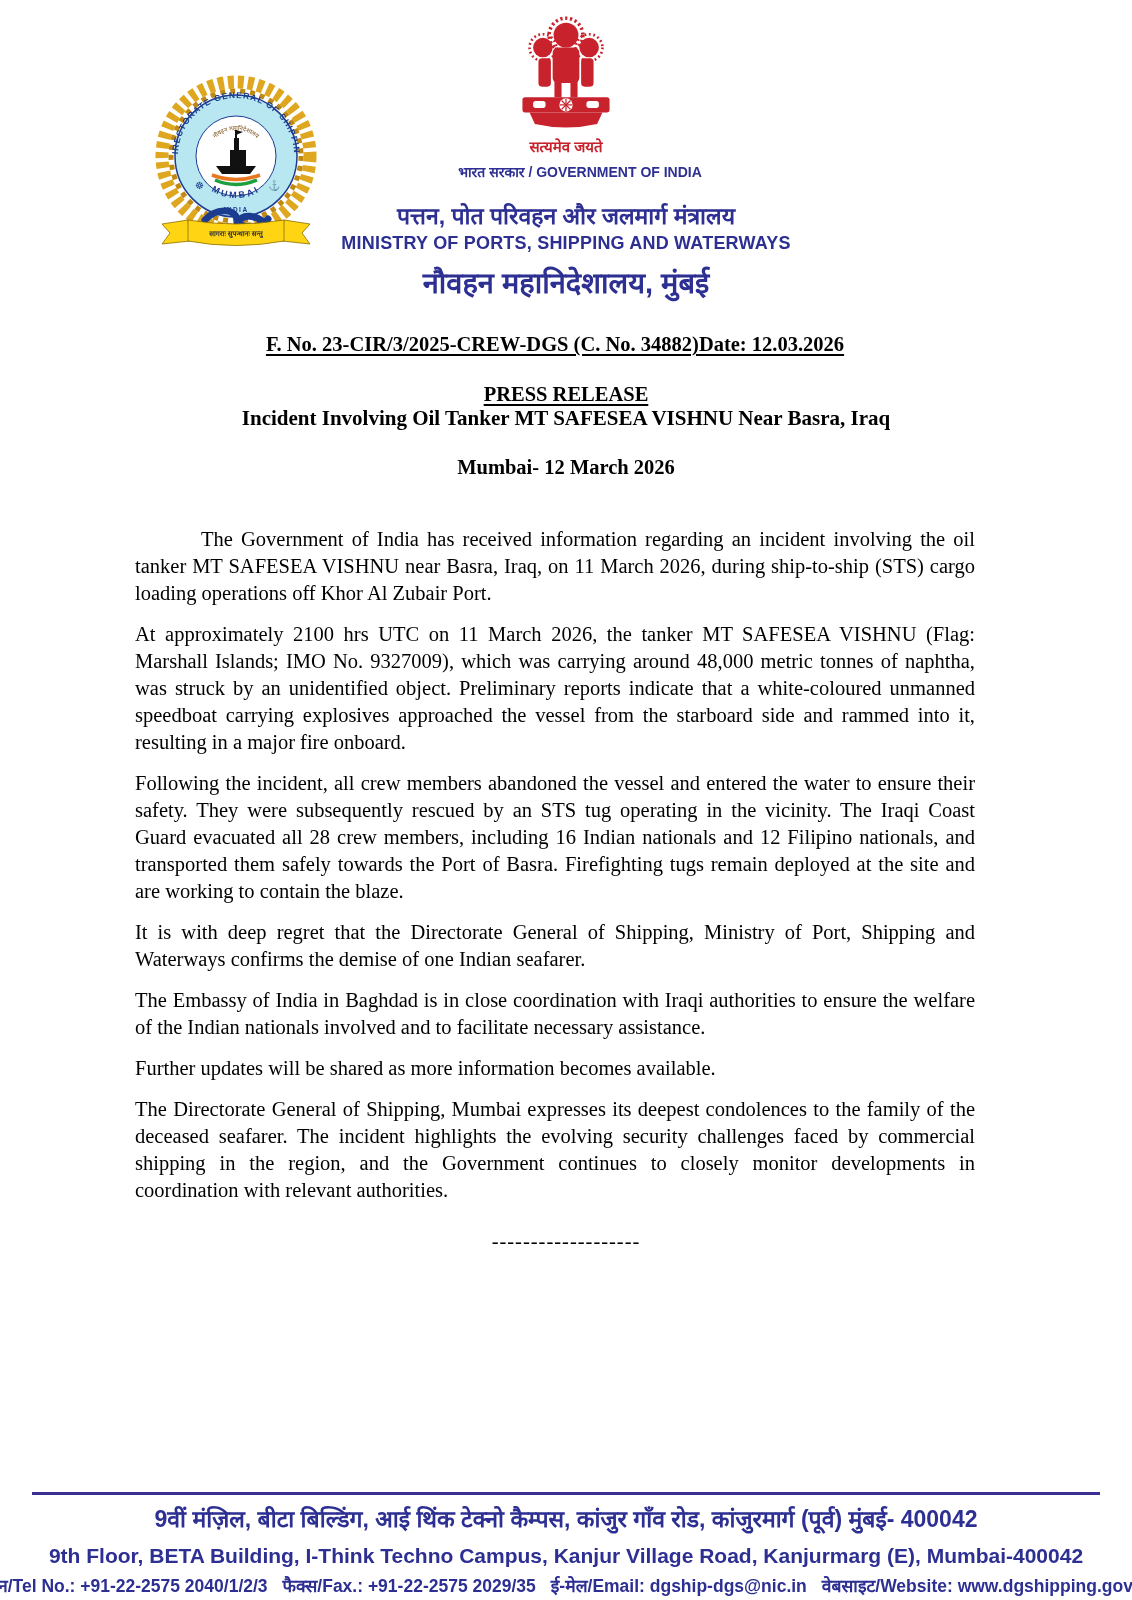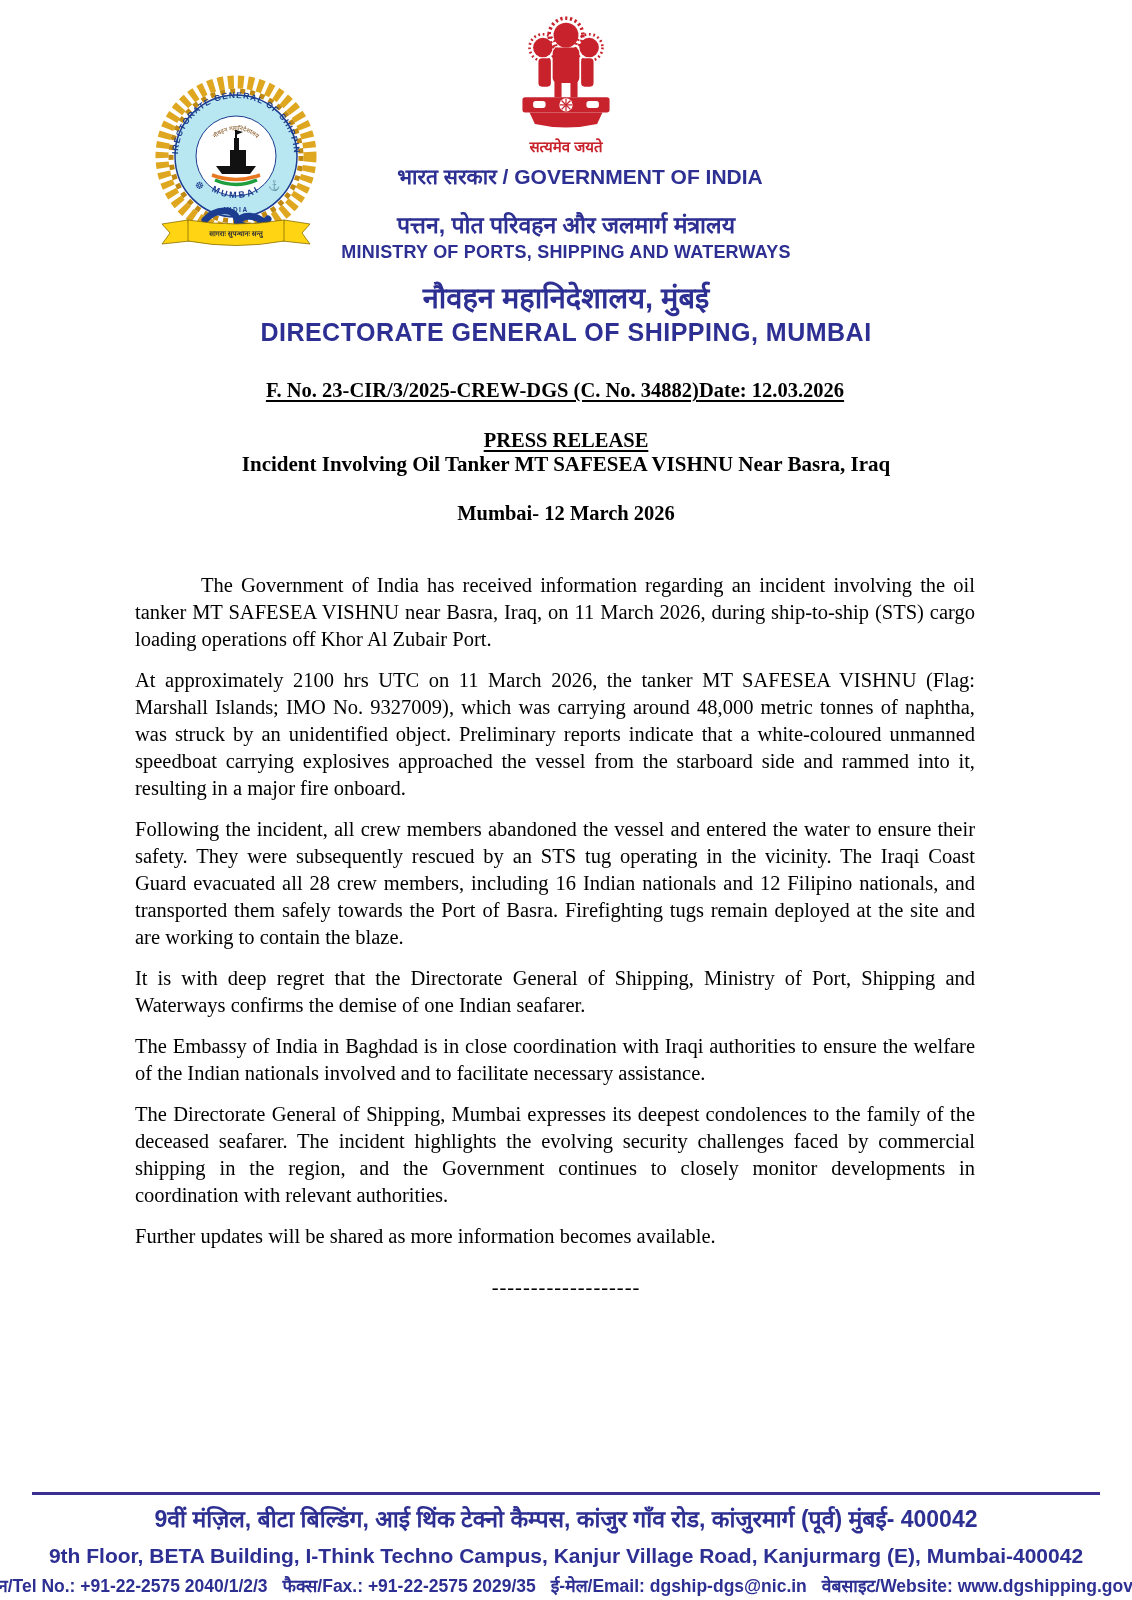--- a/index.html
+++ b/index.html
@@ -17,24 +17,24 @@
   
   .letterhead { position:relative; padding-top:12px; text-align:center; }
   .dgs-logo { position:absolute; left:150px; top:60px; width:172px; height:186px; }
   .emblem-wrap { display:inline-block; line-height:0; }
   .emblem-motto {
     font-family:"Liberation Sans", sans-serif;
     color:#c8232c; font-weight:bold; font-size:15px; line-height:18px;
     margin-top:-2px;
   }
   .lh-line { font-family:"Liberation Sans", sans-serif; color:#2d2f92; }
-  .lh-gov      { font-size:21px; font-weight:bold; margin-top:6px;margin-left:28px; }
+  .lh-gov      { font-size:14px; font-weight:bold; margin-top:6px;margin-left:28px; }
   .lh-min-hi   { font-size:23px; font-weight:bold; margin-top:18px; }
   .lh-min-en   { font-size:18px; font-weight:bold; letter-spacing:0.2px; margin-top:2px; }
-  .lh-dgs-hi   { font-size:29px; font-weight:bold; margin-top:14px; }
+  .lh-dgs-hi   { font-size:29px; font-weight:bold; margin-top:8px; }
   .lh-dgs-en   { font-size:25px; font-weight:bold; letter-spacing:0.5px; margin-top:2px; }
 
   
   .meta-row {
     display:flex; justify-content:center;
     padding:0 157px 0 135px;
     margin-top:32px;
     font-size:20.5px; font-weight:bold;
   }
   .underlined { text-decoration:underline; text-underline-offset:3px; }
@@ -160,42 +160,41 @@
 
         <path d="M 24 113 Q 65 113 106 113 L 100 126 Q 65 134 30 126 Z" fill="#c8232c"></path>
       </svg>
       <div class="emblem-motto">सत्यमेव जयते</div>
     </div>
 
     <div class="lh-line lh-gov">भारत सरकार / GOVERNMENT OF INDIA</div>
     <div class="lh-line lh-min-hi">पत्तन, पोत परिवहन और जलमार्ग मंत्रालय</div>
     <div class="lh-line lh-min-en">MINISTRY OF PORTS, SHIPPING AND WATERWAYS</div>
     <div class="lh-line lh-dgs-hi">नौवहन महानिदेशालय, मुंबई</div>
-    <div class="lh-line lh-dgs-en">DIRECTORATE GENERAL OF SHIPPING, MUMBAI</div>
   </div>
 
   <div class="meta-row">
     <span class="underlined">F. No. 23-CIR/3/2025-CREW-DGS (C. No. 34882)</span>
     <span class="underlined">Date: 12.03.2026</span>
   </div>
 
   <div class="press-release">
     <span class="underlined">PRESS RELEASE</span>
   </div>
   <div class="doc-title">Incident Involving Oil Tanker MT SAFESEA VISHNU Near Basra, Iraq</div>
   <div class="dateline">Mumbai- 12 March 2026</div>
 
   <div class="body-text">
       <p class="para first">The Government of India has received information regarding an incident involving the oil tanker MT SAFESEA VISHNU near Basra, Iraq, on 11 March 2026, during ship-to-ship (STS) cargo loading operations off Khor Al Zubair Port.</p>
       <p class="para">At approximately 2100 hrs UTC on 11 March 2026, the tanker MT SAFESEA VISHNU (Flag: Marshall Islands; IMO No. 9327009), which was carrying around 48,000 metric tonnes of naphtha, was struck by an unidentified object. Preliminary reports indicate that a white-coloured unmanned speedboat carrying explosives approached the vessel from the starboard side and rammed into it, resulting in a major fire onboard.</p>
       <p class="para">Following the incident, all crew members abandoned the vessel and entered the water to ensure their safety. They were subsequently rescued by an STS tug operating in the vicinity. The Iraqi Coast Guard evacuated all 28 crew members, including 16 Indian nationals and 12 Filipino nationals, and transported them safely towards the Port of Basra. Firefighting tugs remain deployed at the site and are working to contain the blaze.</p>
       <p class="para">It is with deep regret that the Directorate General of Shipping, Ministry of Port, Shipping and Waterways confirms the demise of one Indian seafarer.</p>
       <p class="para">The Embassy of India in Baghdad is in close coordination with Iraqi authorities to ensure the welfare of the Indian nationals involved and to facilitate necessary assistance.</p>
+      <p class="para">Further updates will be shared as more information becomes available.</p>
       <p class="para">The Directorate General of Shipping, Mumbai expresses its deepest condolences to the family of the deceased seafarer. The incident highlights the evolving security challenges faced by commercial shipping in the region, and the Government continues to closely monitor developments in coordination with relevant authorities.</p>
-      <p class="para">Further updates will be shared as more information becomes available.</p>
     </div>
 
   <div class="separator">-------------------</div>
 
   <div class="footer">
     <div class="footer-rule"></div>
     <div class="f-addr-hi">9वीं मंज़िल, बीटा बिल्डिंग, आई थिंक टेक्नो कैम्पस, कांजुर गाँव रोड, कांजुरमार्ग (पूर्व) मुंबई- 400042</div>
     <div class="f-addr-en">9th Floor, BETA Building, I-Think Techno Campus, Kanjur Village Road, Kanjurmarg (E), Mumbai-400042</div>
     <div class="f-contact">
       <span>फोन/Tel No.: +91-22-2575 2040/1/2/3</span>

